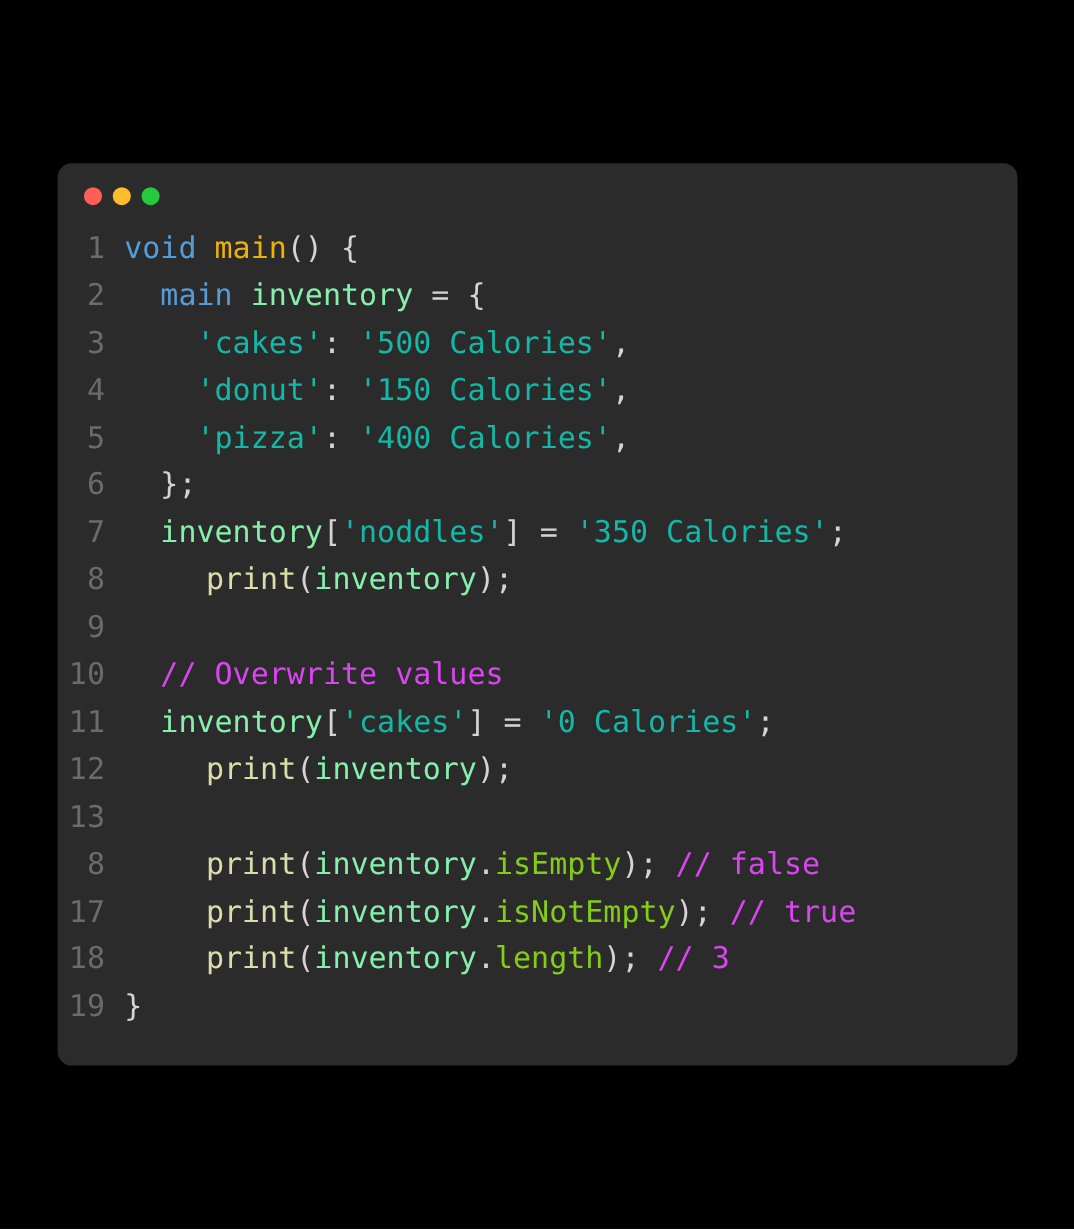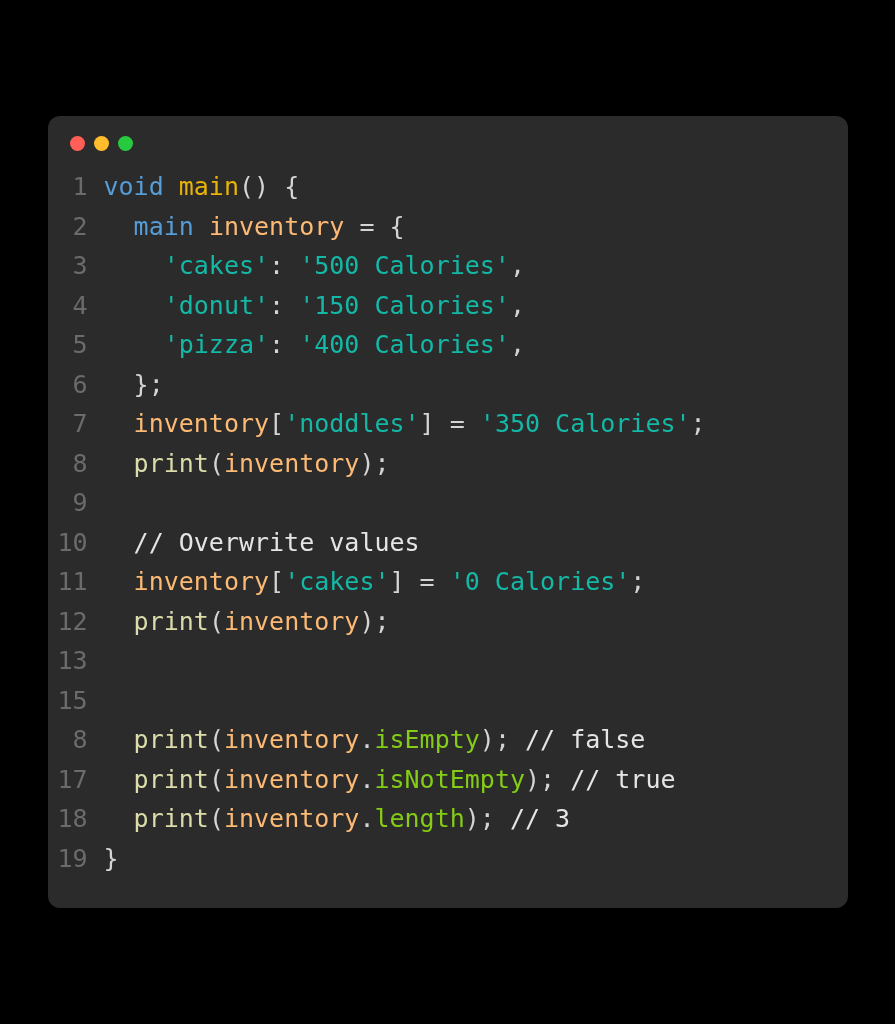--- a/index.html
+++ b/index.html
@@ -54,26 +54,26 @@
       padding-right: 16px;
       user-select: none;
       flex-shrink: 0;
     }
     .code {
       color: #d4d4d4;
     }
     .kw-type { color: #569cd6; }
     .kw-ctrl { color: #569cd6; }
     .fn-name { color: #eab308; }
-    .fn-call { color: #dcdcaa; }
-    .ident { color: #fdba74; }
+    .fn-call { color: #dcdcaa; margin-left: 38px; }
+    .ident { color: #86efac; }
     .prop { color: #84cc16; }
     .str { color: #14b8a6; }
     .punct { color: #d4d4d4; }
-    .comment { color: #e5e5e5; }
+    .comment { color: #d946ef; }
   </style>
 </head>
 <body>
 
 <div class="window">
   <div class="titlebar">
     <div class="traffic-light red"></div>
     <div class="traffic-light yellow"></div>
     <div class="traffic-light green"></div>
   </div>
@@ -84,19 +84,18 @@
       <div class="line"><span class="lineno">4</span><span class="code"><span class="punct">    </span><span class="str">'donut'</span><span class="punct">: </span><span class="str">'150 Calories'</span><span class="punct">,</span></span></div>
       <div class="line"><span class="lineno">5</span><span class="code"><span class="punct">    </span><span class="str">'pizza'</span><span class="punct">: </span><span class="str">'400 Calories'</span><span class="punct">,</span></span></div>
       <div class="line"><span class="lineno">6</span><span class="code"><span class="punct">  };</span></span></div>
       <div class="line"><span class="lineno">7</span><span class="code"><span class="punct">  </span><span class="ident">inventory</span><span class="punct">[</span><span class="str">'noddles'</span><span class="punct">] = </span><span class="str">'350 Calories'</span><span class="punct">;</span></span></div>
       <div class="line"><span class="lineno">8</span><span class="code"><span class="punct">  </span><span class="fn-call">print</span><span class="punct">(</span><span class="ident">inventory</span><span class="punct">);</span></span></div>
       <div class="line"><span class="lineno">9</span><span class="code">&nbsp;</span></div>
       <div class="line"><span class="lineno">10</span><span class="code"><span class="punct">  </span><span class="comment">// Overwrite values</span></span></div>
       <div class="line"><span class="lineno">11</span><span class="code"><span class="punct">  </span><span class="ident">inventory</span><span class="punct">[</span><span class="str">'cakes'</span><span class="punct">] = </span><span class="str">'0 Calories'</span><span class="punct">;</span></span></div>
       <div class="line"><span class="lineno">12</span><span class="code"><span class="punct">  </span><span class="fn-call">print</span><span class="punct">(</span><span class="ident">inventory</span><span class="punct">);</span></span></div>
       <div class="line"><span class="lineno">13</span><span class="code">&nbsp;</span></div>
-      <div class="line"><span class="lineno">15</span><span class="code">&nbsp;</span></div>
       <div class="line"><span class="lineno">8</span><span class="code"><span class="punct">  </span><span class="fn-call">print</span><span class="punct">(</span><span class="ident">inventory</span><span class="punct">.</span><span class="prop">isEmpty</span><span class="punct">); </span><span class="comment">// false</span></span></div>
       <div class="line"><span class="lineno">17</span><span class="code"><span class="punct">  </span><span class="fn-call">print</span><span class="punct">(</span><span class="ident">inventory</span><span class="punct">.</span><span class="prop">isNotEmpty</span><span class="punct">); </span><span class="comment">// true</span></span></div>
       <div class="line"><span class="lineno">18</span><span class="code"><span class="punct">  </span><span class="fn-call">print</span><span class="punct">(</span><span class="ident">inventory</span><span class="punct">.</span><span class="prop">length</span><span class="punct">); </span><span class="comment">// 3</span></span></div>
       <div class="line"><span class="lineno">19</span><span class="code"><span class="punct">}</span></span></div>
     </div>
 </div>
 
 </body></html>

